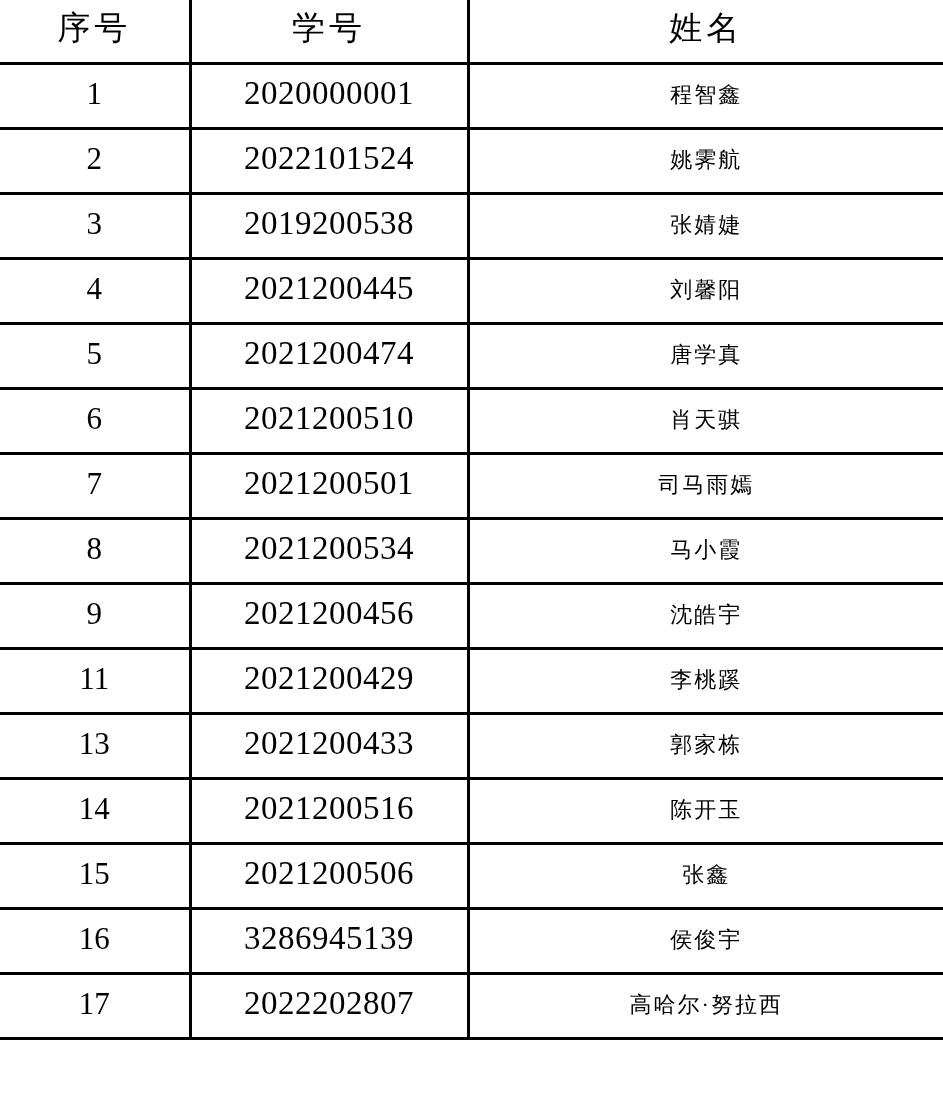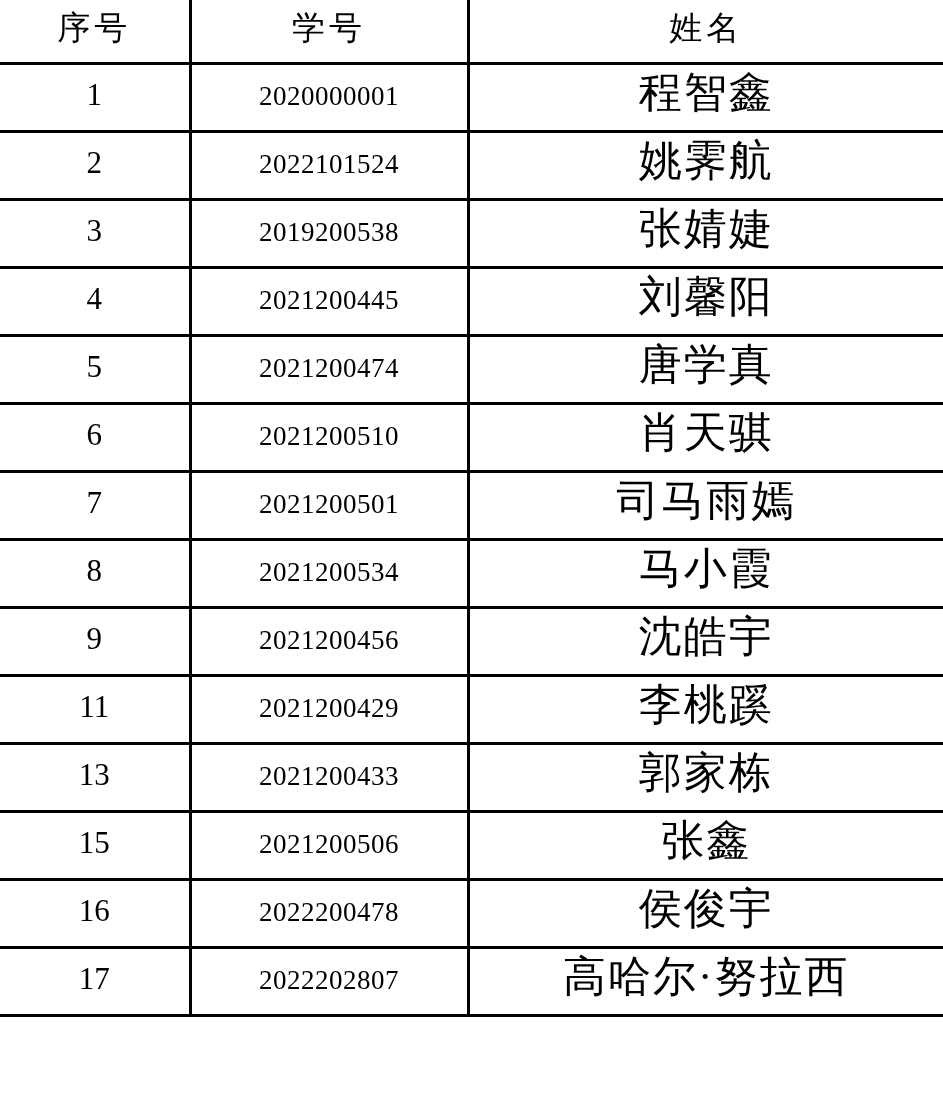--- a/index.html
+++ b/index.html
@@ -48,22 +48,22 @@
   }
   
   table.roster th:first-child,
   table.roster td:first-child { border-left: none; }
   table.roster th:last-child,
   table.roster td:last-child { border-right: none; }
 
   table.roster tr:first-child th { border-top: none; }
 
   .txt-index { font-size: 31px; }
-  .txt-id    { font-size: 27px; letter-spacing: 0.5px; }
-  .txt-name  { font-size: 43px; letter-spacing: 2px; }
+  .txt-id    { font-size: 33px; letter-spacing: 0.5px; }
+  .txt-name  { font-size: 22px; letter-spacing: 2px; }
 
   .hdr .txt-index,
   .hdr .txt-id,
   .hdr .txt-name {
     font-size: 33px;
     letter-spacing: 4px;
   }
 </style>
 </head>
 <body>
@@ -138,27 +138,32 @@
         <td><span class="txt-index">11</span></td>
         <td><span class="txt-id">2021200429</span></td>
         <td><span class="txt-name">李桃蹊</span></td>
       </tr>
       <tr>
         <td><span class="txt-index">13</span></td>
         <td><span class="txt-id">2021200433</span></td>
         <td><span class="txt-name">郭家栋</span></td>
       </tr>
       <tr>
+        <td><span class="txt-index">14</span></td>
+        <td><span class="txt-id">2021200516</span></td>
+        <td><span class="txt-name">陈开玉</span></td>
+      </tr>
+      <tr>
         <td><span class="txt-index">15</span></td>
         <td><span class="txt-id">2021200506</span></td>
         <td><span class="txt-name">张鑫</span></td>
       </tr>
       <tr>
         <td><span class="txt-index">16</span></td>
-        <td><span class="txt-id">2022200478</span></td>
+        <td><span class="txt-id">3286945139</span></td>
         <td><span class="txt-name">侯俊宇</span></td>
       </tr>
       <tr>
         <td><span class="txt-index">17</span></td>
         <td><span class="txt-id">2022202807</span></td>
         <td><span class="txt-name">高哈尔·努拉西</span></td>
       </tr>
 
     </tbody>
   </table>

